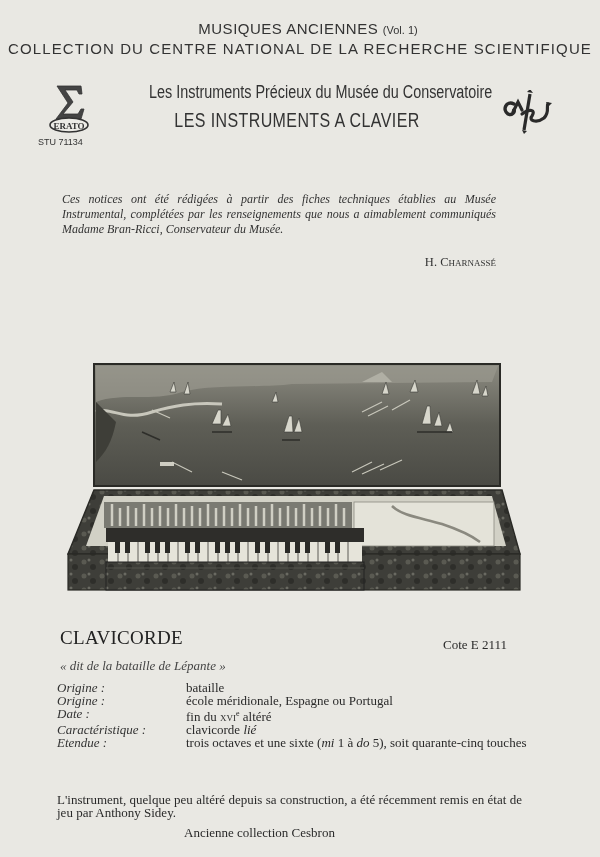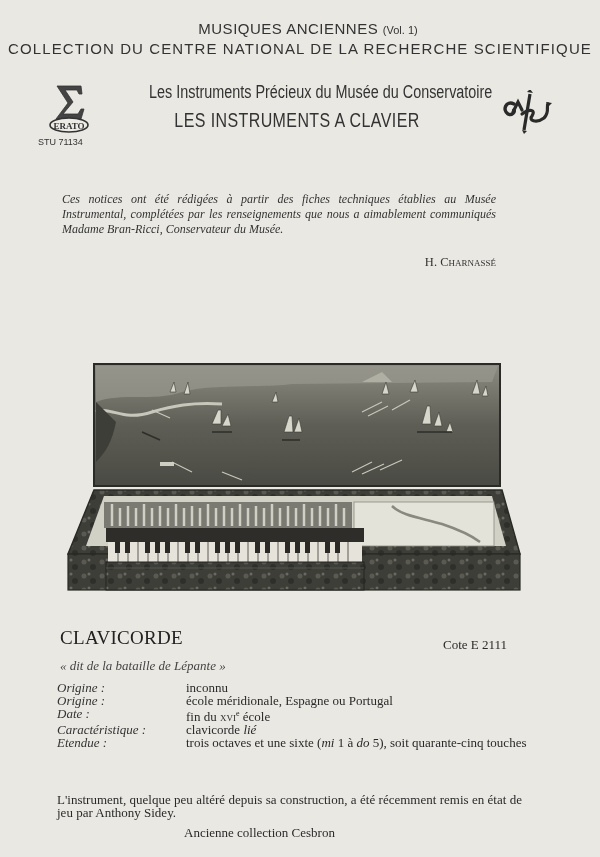--- a/index.html
+++ b/index.html
@@ -262,29 +262,29 @@
   </svg>
 </div>
 
 <div id="instrument-name" class="abs">CLAVICORDE</div>
 <div id="cote" class="abs">Cote E 2111</div>
 <div id="nickname" class="abs">« dit de la bataille de Lépante »</div>
 
 <div id="specs" class="abs">
   <div class="spec-row">
     <span class="spec-label">Origine :</span>
-    <span class="spec-value">inconnu</span>
+    <span class="spec-value">bataille</span>
   </div>
   <div class="spec-row">
     <span class="spec-label">Origine :</span>
     <span class="spec-value">école méridionale, Espagne ou Portugal</span>
   </div>
   <div class="spec-row">
     <span class="spec-label">Date :</span>
-    <span class="spec-value"><span>fin du </span><span style="font-variant: small-caps;">xvi</span><sup style="font-size:8px;">e</sup><span> école</span></span>
+    <span class="spec-value"><span>fin du </span><span style="font-variant: small-caps;">xvi</span><sup style="font-size:8px;">e</sup><span> altéré</span></span>
   </div>
   <div class="spec-row">
     <span class="spec-label">Caractéristique :</span>
     <span class="spec-value"><span>clavicorde </span><em>lié</em></span>
   </div>
   <div class="spec-row">
     <span class="spec-label">Etendue :</span>
     <span class="spec-value"><span>trois octaves et une sixte (</span><em>mi</em><span> 1 à </span><em>do</em><span> 5), soit quarante-cinq touches</span></span>
   </div>
 </div>

